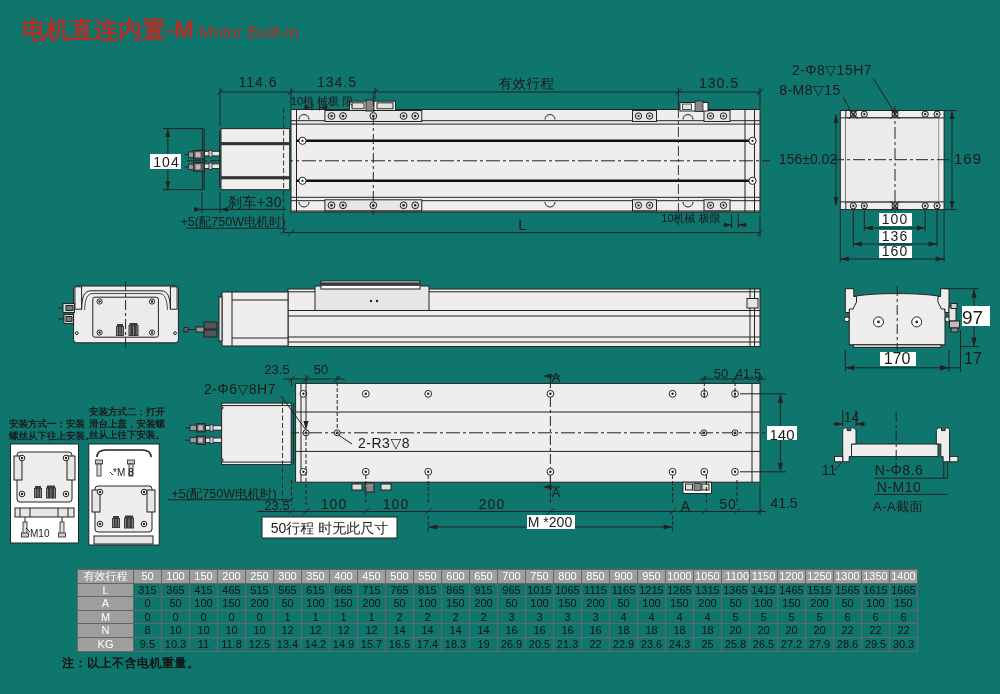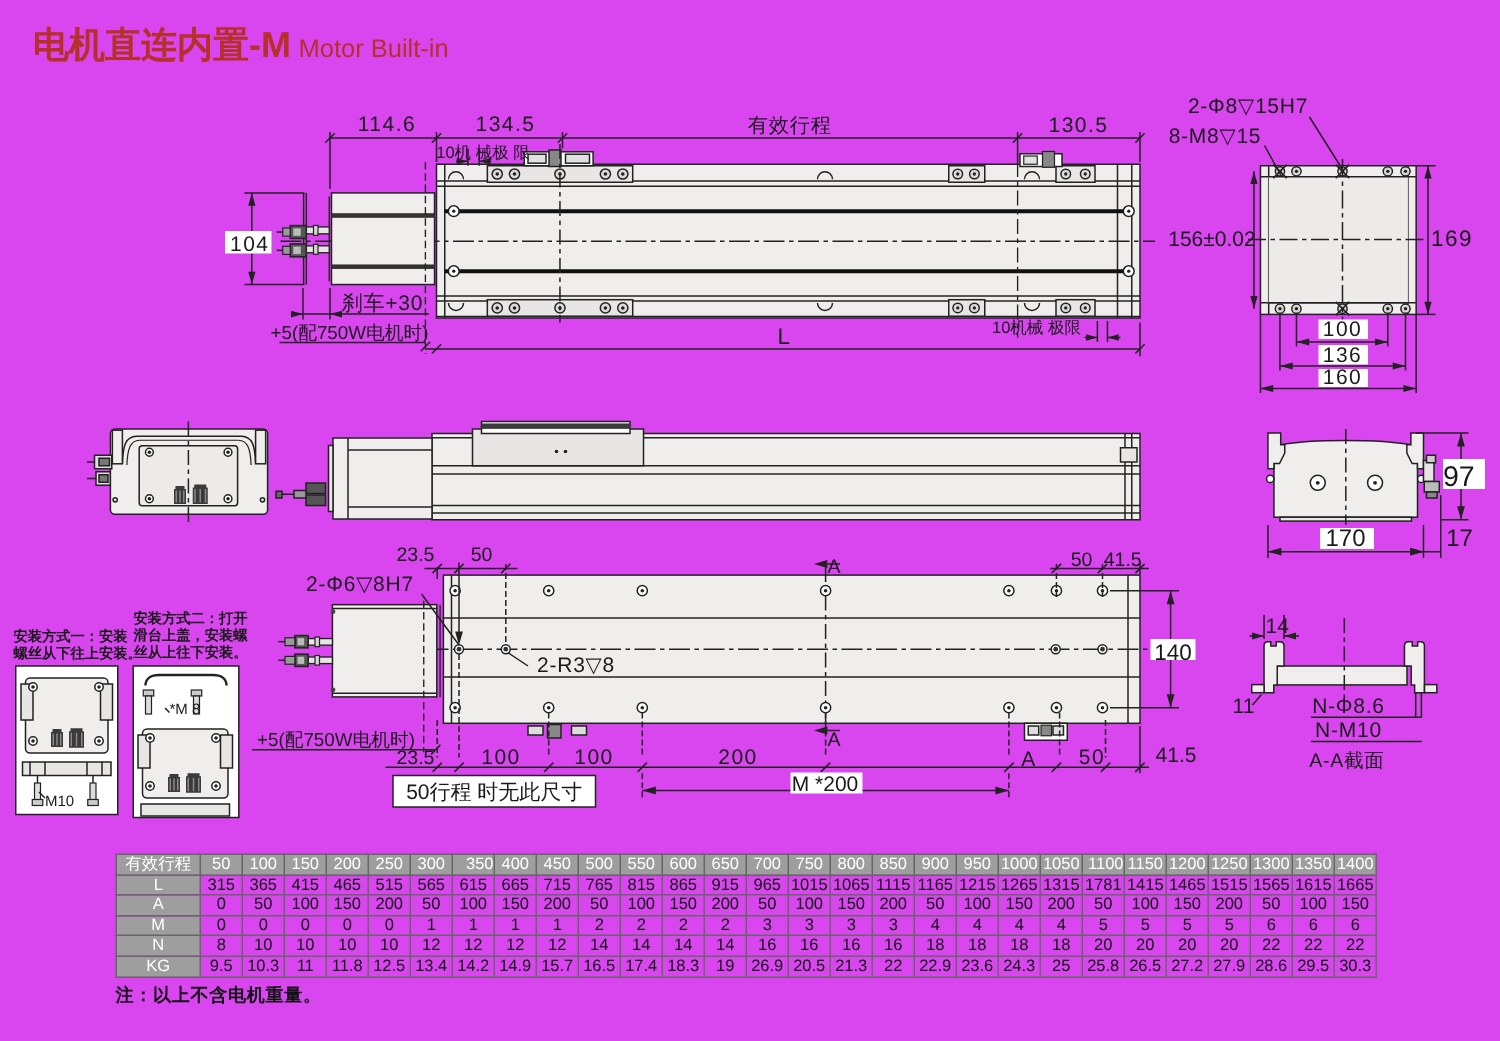--- a/index.html
+++ b/index.html
@@ -1,21 +1,21 @@
 <!DOCTYPE html>
 <html><head>
 <meta charset="utf-8">
 <style>
 html,body{margin:0;padding:0;background:#fff;width:1000px;height:694px;overflow:hidden;}
 body{font-family:"Liberation Sans",sans-serif;}
-#page{position:relative;width:1000px;height:694px;background:#d946ef;}
+#page{position:relative;width:1000px;height:694px;background:#0f766e;}
 table.dt{border-collapse:collapse;table-layout:fixed;width:839px;}
 table.dt td{border:1px solid #666;font-size:11px;text-align:center;padding:0;height:12.6px;line-height:12.6px;color:#111;overflow:hidden;white-space:nowrap;}
 table.dt td.h{background:#9e9e9e;color:#fff;font-size:11px;}
-.note1{position:absolute;left:77px;top:655px;font-size:12px;color:#111;font-weight:bold;letter-spacing:0.5px;}
+.note1{position:absolute;left:62px;top:655px;font-size:12px;color:#111;font-weight:bold;letter-spacing:0.5px;}
 .note2{position:absolute;left:77px;top:698px;font-size:11.5px;color:#111;}
 </style>
 </head>
 <body>
 <div id="page">
 <svg width="1000" height="694" viewBox="0 0 1000 694">
 
 <text x="22" y="38" font-size="24" font-weight="bold" fill="#b43028" letter-spacing="0">电机直连内置-M</text>
 <text x="199" y="38" font-size="17" fill="#b43028">Motor Built-in</text>
 <g id="planview">
@@ -587,21 +587,21 @@
 <table class="dt" id="dtable">
 <tbody>
           <tr>
             <td class="h" style="width:55px;">有效行程</td>
             <td class="h" style="width:27px;">50</td>
             <td class="h" style="width:27px;">100</td>
             <td class="h" style="width:27px;">150</td>
             <td class="h" style="width:27px;">200</td>
             <td class="h" style="width:27px;margin-left:34px;">250</td>
             <td class="h" style="width:27px;">300</td>
-            <td class="h" style="width:27px;text-align:right;">350</td>
+            <td class="h" style="width:27px;">350</td>
             <td class="h" style="width:27px;">400</td>
             <td class="h" style="width:27px;">450</td>
             <td class="h" style="width:27px;">500</td>
             <td class="h" style="width:27px;margin-top:26px;">550</td>
             <td class="h" style="width:27px;">600</td>
             <td class="h" style="width:27px;">650</td>
             <td class="h" style="width:27px;">700</td>
             <td class="h" style="width:27px;margin-left:48px;">750</td>
             <td class="h" style="width:27px;">800</td>
             <td class="h" style="width:27px;">850</td>
@@ -633,21 +633,21 @@
             <td>865</td>
             <td>915</td>
             <td>965</td>
             <td>1015</td>
             <td>1065</td>
             <td>1115</td>
             <td>1165</td>
             <td>1215</td>
             <td>1265</td>
             <td>1315</td>
-            <td>1781</td>
+            <td>1365</td>
             <td>1415</td>
             <td>1465</td>
             <td>1515</td>
             <td>1565</td>
             <td>1615</td>
             <td>1665</td>
           </tr>
 <tr>
             <td class="h">A</td>
             <td>0</td>

